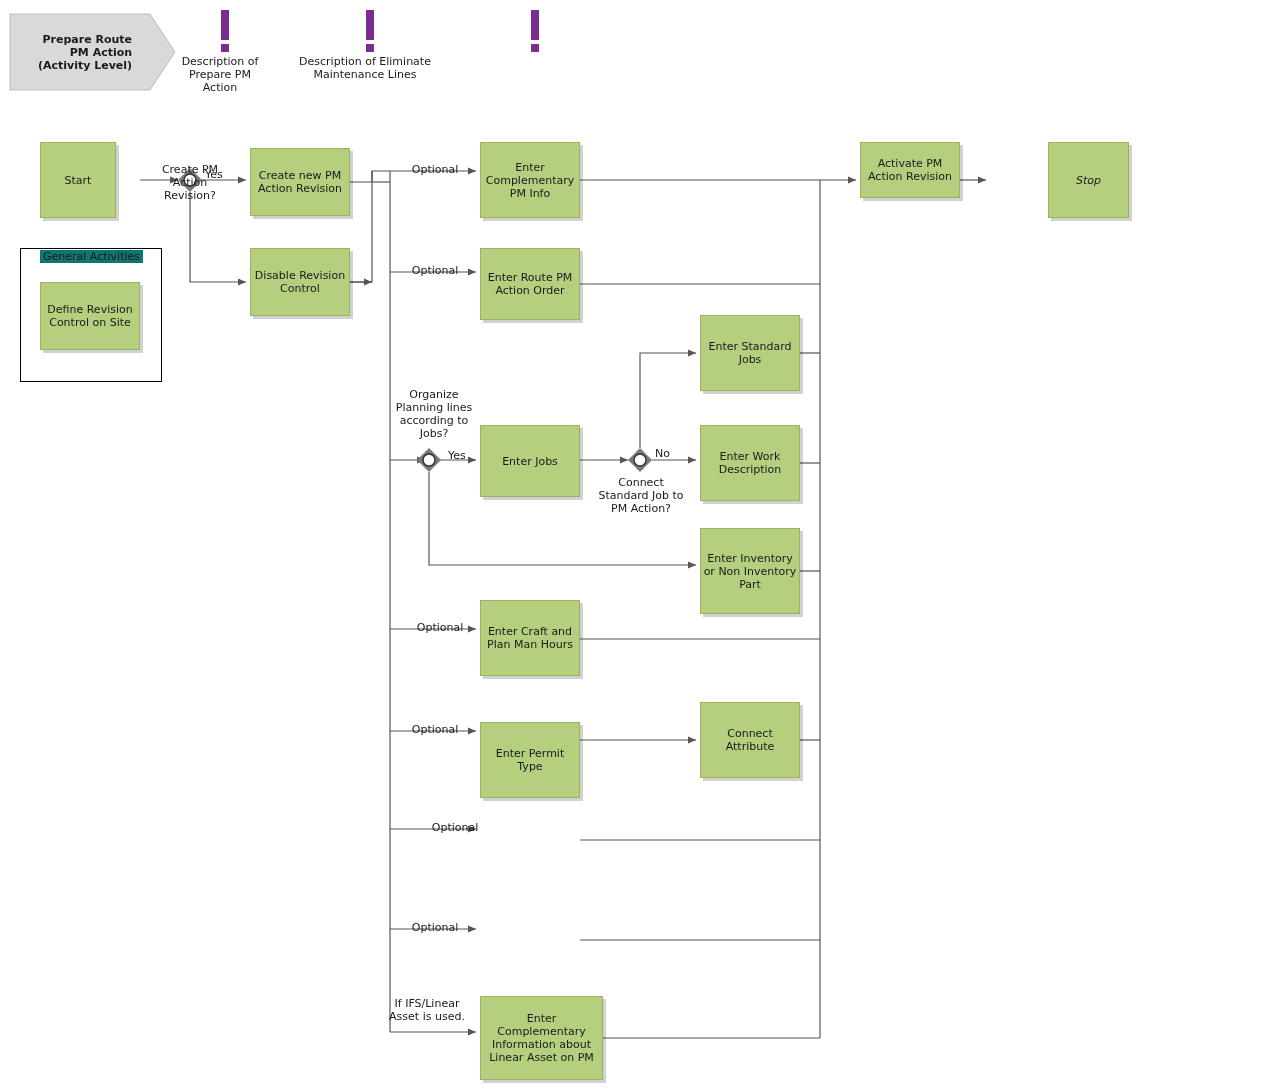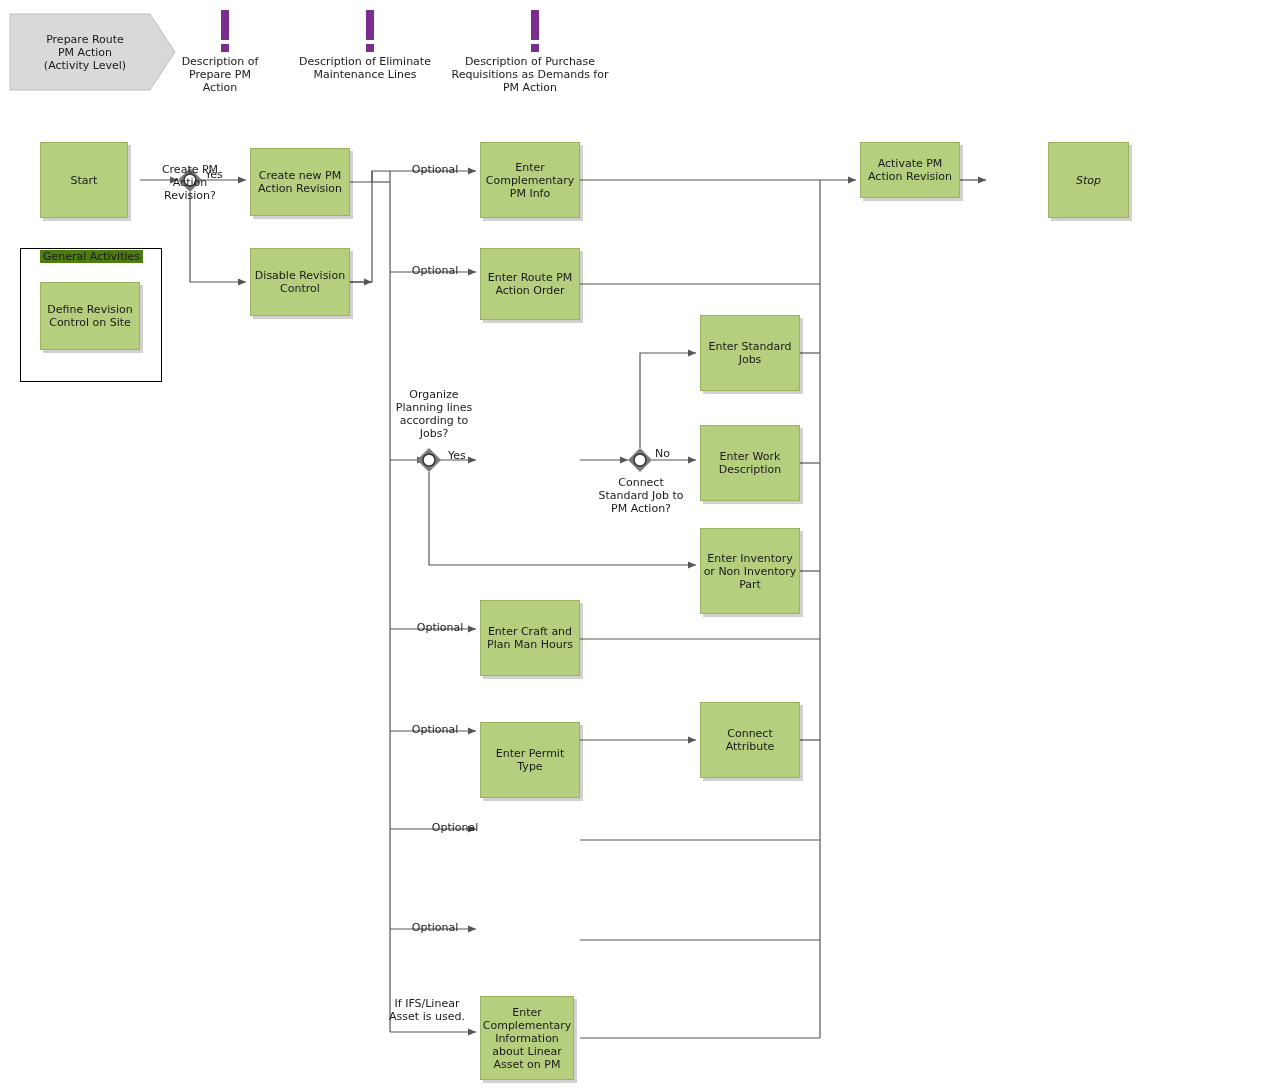--- a/index.html
+++ b/index.html
@@ -4,23 +4,23 @@
 <style>
   html,body{margin:0;padding:0;background:#ffffff;}
   body{width:1279px;height:1090px;position:relative;font-family:"DejaVu Sans",sans-serif;}
   #canvas{position:absolute;left:0;top:0;width:1279px;height:1090px;}
   .node{position:absolute;background:#b5cf7f;border:1px solid #9ab35f;box-shadow:3px 3px 0 0 rgba(0,0,0,0.18);
         display:flex;align-items:center;justify-content:center;text-align:center;
         font-size:11px;color:#1a1a1a;line-height:13px;box-sizing:border-box;padding:2px;}
   .label{position:absolute;font-size:11px;color:#1a1a1a;text-align:center;line-height:13px;}
   .banner{position:absolute;left:10px;top:14px;width:160px;height:76px;}
   .banner .txt{position:absolute;left:0;top:0;width:150px;height:76px;display:flex;align-items:center;justify-content:center;
-        text-align:center;font-size:11px;line-height:13px;color:#1a1a1a;}
+        text-align:right;font-size:11px;line-height:13px;color:#1a1a1a;font-weight:bold;}
   .groupbox{position:absolute;left:20px;top:248px;width:140px;height:132px;border:1px solid #000;background:#fff;}
-  .grouptitle{position:absolute;left:40px;top:250px;font-size:11px;color:#1a1a1a;background:#4d7c0f;padding:0 3px;}
+  .grouptitle{position:absolute;left:40px;top:250px;font-size:11px;color:#1a1a1a;background:#0f766e;padding:0 3px;}
   svg{position:absolute;left:0;top:0;overflow:visible;}
 </style>
 </head>
 <body>
 
 <div id="canvas">
 
   <svg width="1279" height="1090">
     <defs>
       <marker id="ah" markerWidth="8" markerHeight="8" refX="7" refY="3" orient="auto">
@@ -114,34 +114,34 @@
         <rect x="2" y="34" width="8" height="8" fill="#7b2d8e"></rect>
       </svg>
     </div>
     <div class="label" style="left: 295px; top: 55px; width: 140px;">Description of Eliminate Maintenance Lines</div>
     <div style="position: absolute; left: 529px; top: 10px; width: 12px; height: 42px;">
       <svg width="12" height="42">
         <rect x="2" y="0" width="8" height="30" fill="#7b2d8e"></rect>
         <rect x="2" y="34" width="8" height="8" fill="#7b2d8e"></rect>
       </svg>
     </div>
-    <div class="label" style="left: 445px; top: 55px; width: 170px;">Description of Purchase Requisitions as Demands for PM Action</div>
-    <div class="node" style="left: 40px; top: 142px; width: 88px; height: 76px;">Start</div>
+    <div class="node" style="left: 40px; top: 142px; width: 76px; height: 76px;">Start</div>
     <div class="node" style="left: 250px; top: 148px; width: 100px; height: 68px;">Create new PM Action Revision</div>
     <div class="node" style="left: 250px; top: 248px; width: 100px; height: 68px;">Disable Revision Control</div>
     <div class="node" style="left: 40px; top: 282px; width: 100px; height: 68px;">Define Revision Control on Site</div>
     <div class="node" style="left: 480px; top: 142px; width: 100px; height: 76px;">Enter Complementary PM Info</div>
     <div class="node" style="left: 480px; top: 248px; width: 100px; height: 72px;">Enter Route PM Action Order</div>
+    <div class="node" style="left: 480px; top: 425px; width: 100px; height: 72px;">Enter Jobs</div>
     <div class="node" style="left: 700px; top: 315px; width: 100px; height: 76px;">Enter Standard Jobs</div>
     <div class="node" style="left: 700px; top: 528px; width: 100px; height: 86px;">Enter Inventory or Non Inventory Part</div>
     <div class="node" style="left: 700px; top: 425px; width: 100px; height: 76px;">Enter Work Description</div>
     <div class="node" style="left: 480px; top: 600px; width: 100px; height: 76px;">Enter Craft and Plan Man Hours</div>
     <div class="node" style="left: 480px; top: 702px; width: 100px; height: 76px; margin-top: 20px;">Enter Permit Type</div>
     <div class="node" style="left: 700px; top: 702px; width: 100px; height: 76px;">Connect Attribute</div>
-    <div class="node" style="left: 480px; top: 996px; width: 94px; height: 84px;">Enter Complementary Information about Linear Asset on PM</div>
+    <div class="node" style="left: 480px; top: 996px; width: 123px; height: 84px;">Enter Complementary Information about Linear Asset on PM</div>
     <div class="node" style="left: 860px; top: 142px; width: 100px; height: 56px;">Activate PM Action Revision</div>
     <div class="node" style="left: 1048px; top: 142px; width: 81px; height: 76px; font-style: italic;">Stop</div>
     <div style="position: absolute; left: 178px; top: 168px; width: 24px; height: 24px;">
       <svg width="24" height="24">
         <polygon points="12,0 24,12 12,24 0,12" fill="#7a7a7a"></polygon>
         <circle cx="12" cy="12" r="6" fill="#ffffff" stroke="#333" stroke-width="1.5"></circle>
       </svg>
     </div>
     <div class="label" style="left: 150px; top: 127px; width: 80px; margin-top: 36px;">Create PM Action Revision?</div>
     <div class="label" style="left: 205px; top: 168px; width: 26px; text-align: left;">Yes</div>

